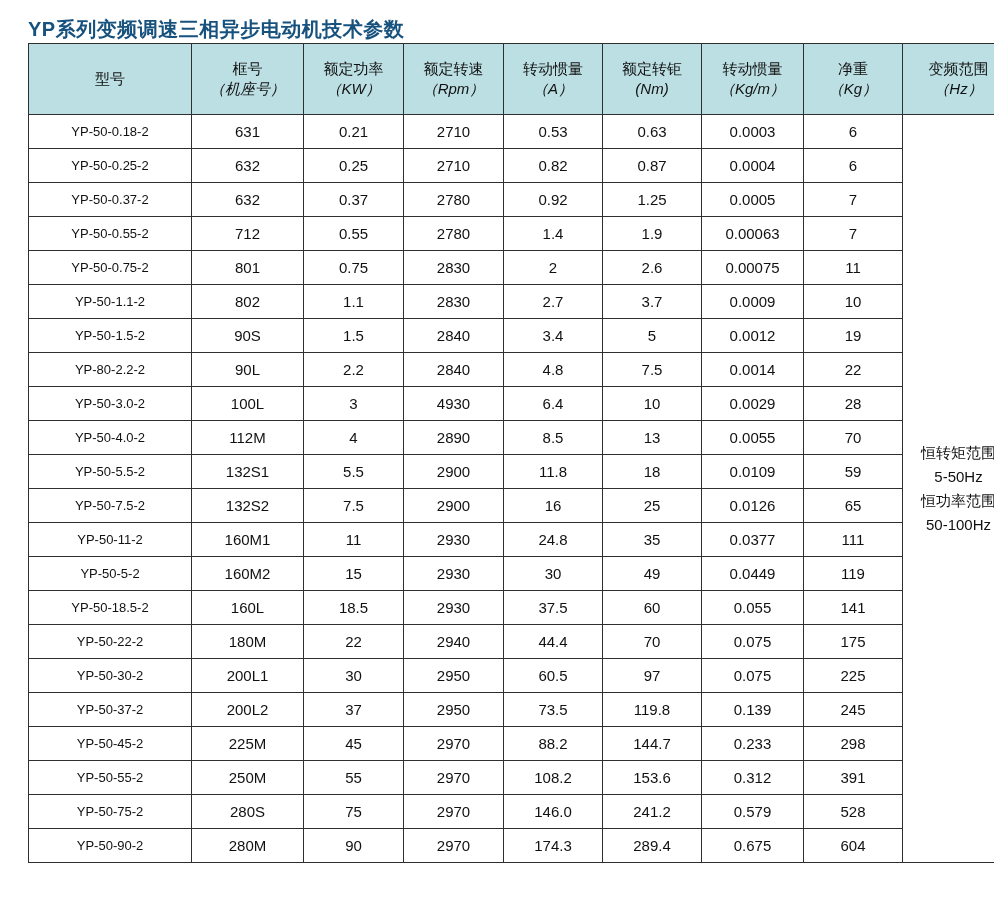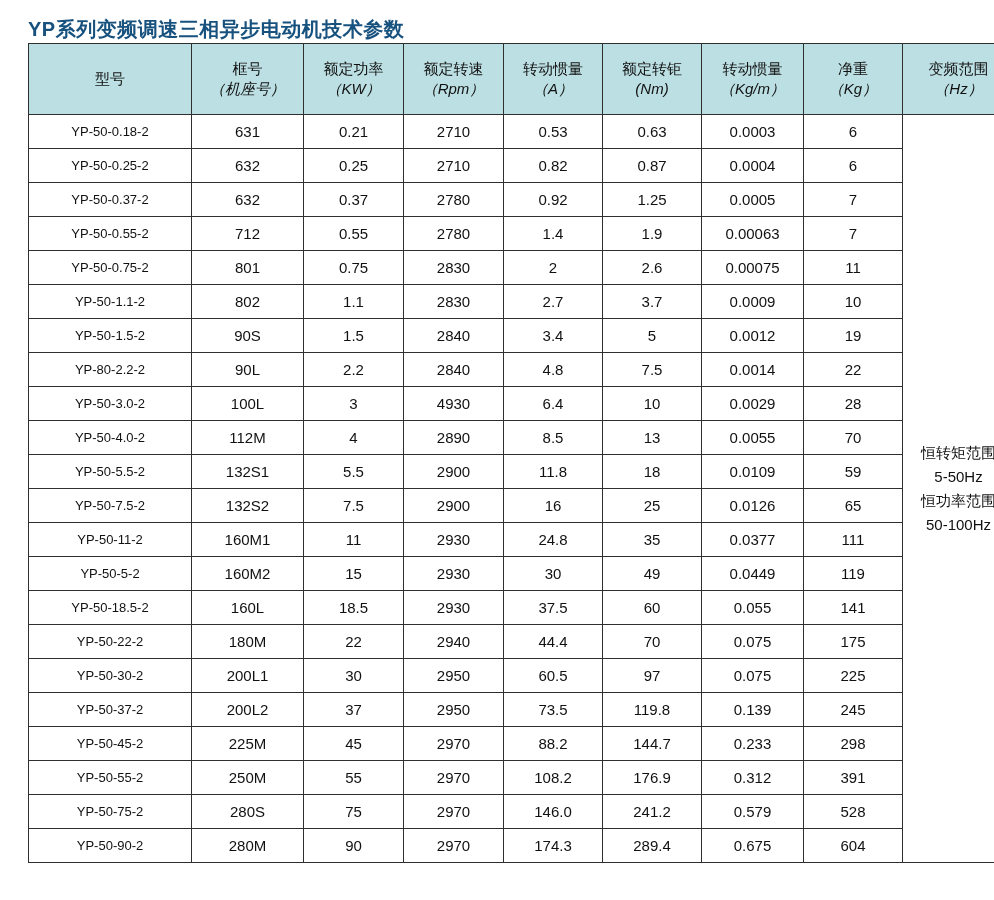--- a/index.html
+++ b/index.html
@@ -335,21 +335,21 @@
         <td>144.7</td>
         <td>0.233</td>
         <td>298</td>
       </tr>
       <tr>
         <td class="model">YP-50-55-2</td>
         <td>250M</td>
         <td>55</td>
         <td>2970</td>
         <td>108.2</td>
-        <td>176.9</td>
+        <td>153.6</td>
         <td>0.312</td>
         <td>391</td>
       </tr>
       <tr>
         <td class="model">YP-50-75-2</td>
         <td>280S</td>
         <td>75</td>
         <td>2970</td>
         <td>146.0</td>
         <td>241.2</td>

